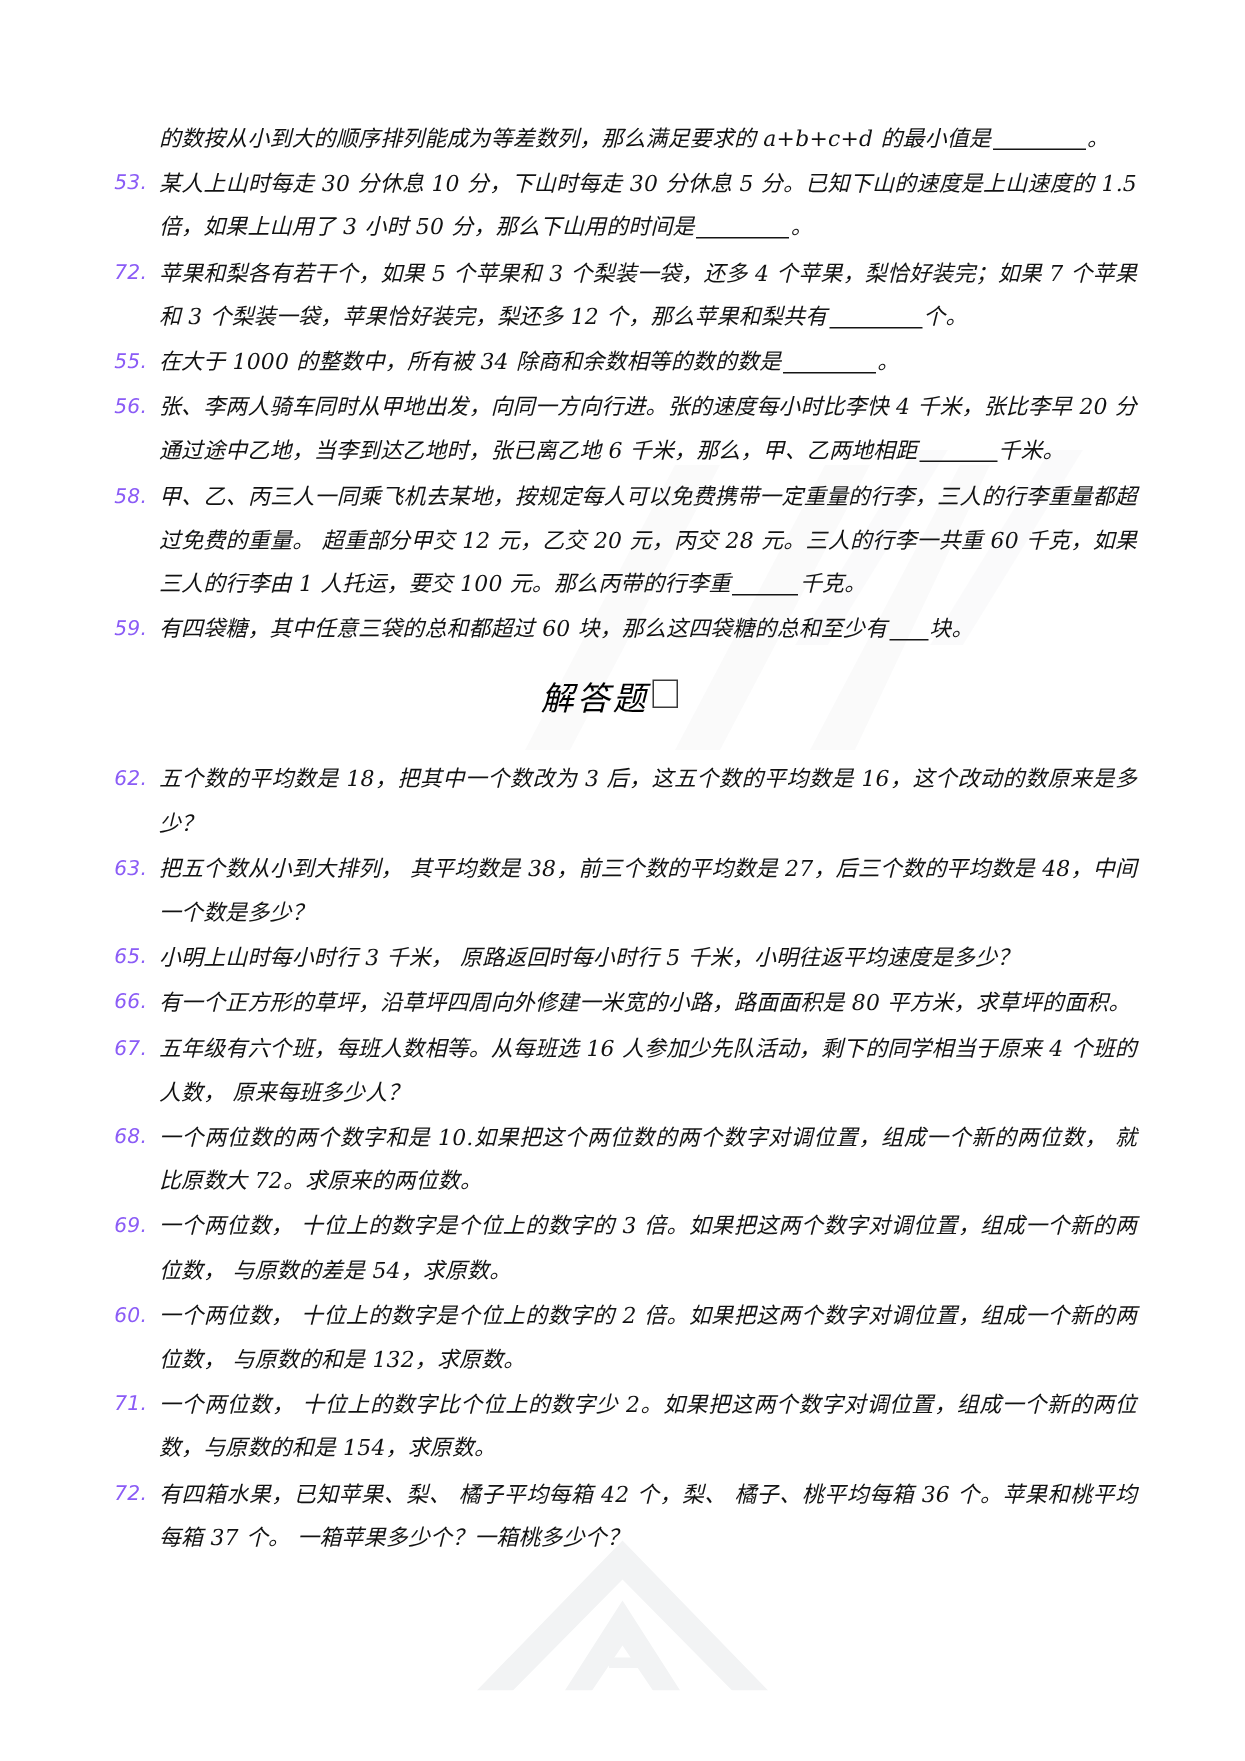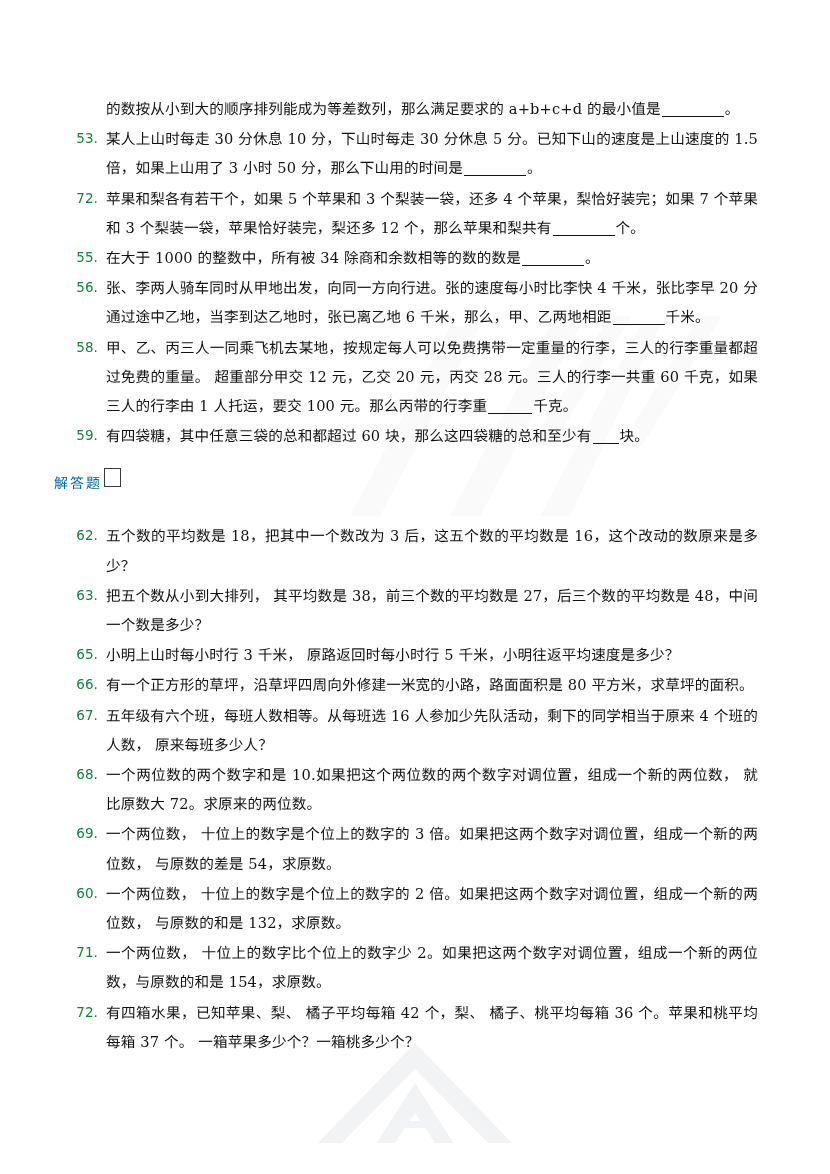--- a/index.html
+++ b/index.html
@@ -9,24 +9,25 @@
     background: #ffffff;
   }
   body {
     font-family: "DejaVu Serif", "Liberation Serif", serif;
     -webkit-font-smoothing: antialiased;
   }
   .page {
     position: relative;
     width: 830px;
     height: 1127px;
-    margin: 16px auto;
+    margin: 0 auto;
     background: #ffffff;
     overflow: hidden;
     box-sizing: border-box;
+    font-style: italic;
   }
 
   
   .watermark {
     position: absolute;
     pointer-events: none;
     z-index: 0;
   }
   .wm-bottom {
     left: 50%;
@@ -65,21 +66,21 @@
     margin: 0 0 1px 0;
   }
   .qnum {
     flex: 0 0 auto;
     width: 44px;
     text-align: right;
     padding-right: 8px;
     font-family: "DejaVu Sans", "Liberation Sans", sans-serif;
     font-size: 13.5px;
     line-height: 29.2px;
-    color: #15803d;
+    color: #8b5cf6;
     letter-spacing: .1px;
   }
   .qbody {
     flex: 1 1 auto;
     font-size: 14.6px;
     line-height: 29.2px;
     color: #121212;
     text-align: justify;
     text-justify: inter-ideograph;
     word-break: break-all;
@@ -95,23 +96,24 @@
     margin: 0 1px;
   }
   .fill.w-long  { width: 62px; }
   .fill.w-mid   { width: 52px; }
   .fill.w-short { width: 44px; }
   .fill.w-tiny  { width: 26px; }
 
   
   .section-heading {
     margin: 17px 0 22px 0;
-    font-size: 14px;
+    text-align: center;
+    font-size: 22px;
     line-height: 32px;
-    color: #0369a1;
+    color: #000000;
     letter-spacing: 2px;
     font-family: "DejaVu Serif", "Liberation Serif", serif;
     position: relative;
     z-index: 2;
   }
   .tofu {
     display: inline-block;
     width: 15px;
     height: 17px;
     border: 1px solid #3a3a3a;

